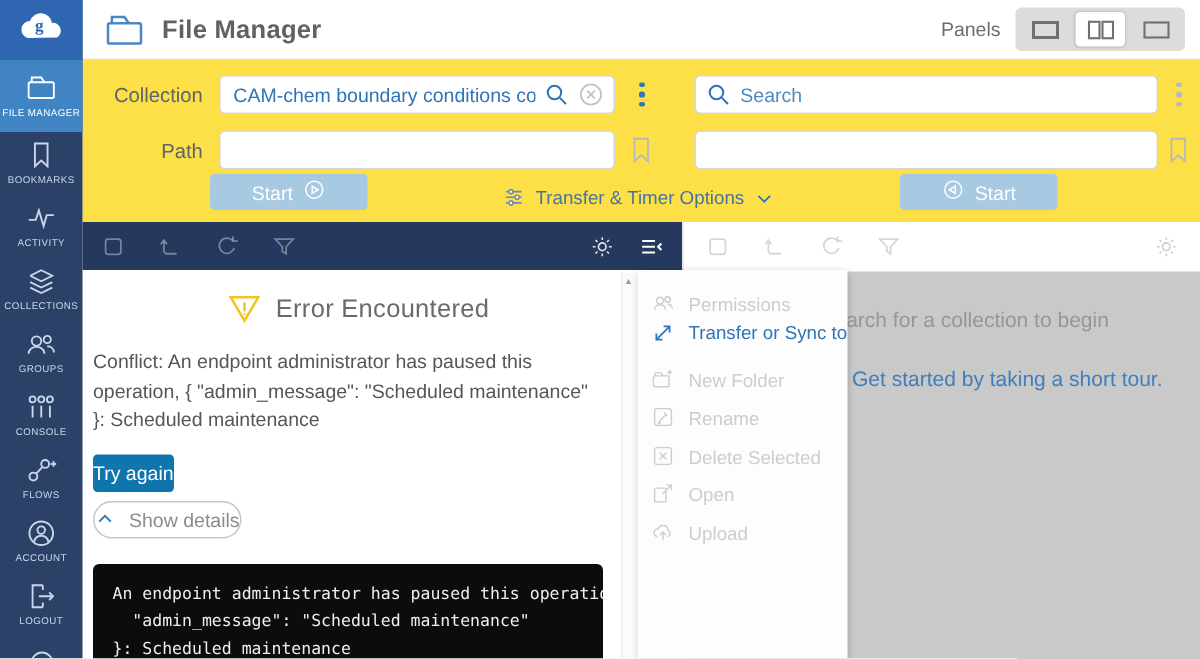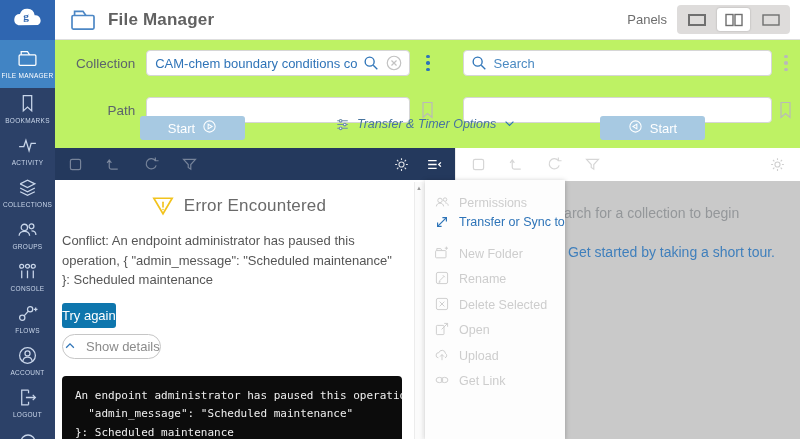--- a/index.html
+++ b/index.html
@@ -22,23 +22,23 @@
   .header .icon-folder-lg svg { width:26px; height:22px; color:#4c87c5; display:block; }
   .page-title { font-size:17px; color:#616161; margin-left:12px; letter-spacing:.2px; }
   .panels-zone { margin-left:auto; display:flex; align-items:center; margin-right:10px; }
   .panels-label { font-size:13px; color:#6d6d6d; margin-right:10px; }
   .panels-group { background:#dedcdb; border-radius:4px; padding:3px; display:flex; gap:4px; }
   .panels-btn { width:33px; height:23px; border-radius:3px; display:flex; align-items:center; justify-content:center; cursor:pointer; color:#6f6f6f; }
   .panels-btn.selected { background:#fff; box-shadow:0 0 2px rgba(0,0,0,.25); }
   .panels-btn svg { width:20px; height:14px; display:block; }
 
   
-  .form-zone { position:absolute; left:55px; top:40px; width:745px; height:108px; background:#bef264; }
+  .form-zone { position:absolute; left:55px; top:40px; width:745px; height:108px; background:#fde047; }
   .frow { position:absolute; left:0; width:745px; height:26px; display:flex; align-items:center; }
-  .frow.r1 { top:10px; } .frow.r2 { top:57px; }
+  .frow.r1 { top:10px; } .frow.r2 { top:47px; }
   .flabel { width:93px; text-align:right; padding-right:11px; font-size:13.5px; color:#5c646c; }
   .input-wrap { position:relative; height:26px; }
   .input-wrap.left { width:270px; }
   .input-wrap.right { width:316px; margin-left:17px; }
   .ui-input { width:100%; height:26px; border:1px solid #d6d6d6; border-radius:4px; font-family:"Liberation Sans",sans-serif; font-size:13px; color:#2f74b8; padding:0 8px; outline:none; background:#fff; }
   .ui-input::placeholder { color:#4b8ac2; opacity:1; }
   .ui-input.with-right-icons { padding-right:52px; }
   .ui-input.with-search { padding-left:30px; }
   .in-icon { position:absolute; top:4px; width:18px; height:18px; }
   .in-icon svg { width:18px; height:18px; display:block; }
@@ -51,21 +51,21 @@
   .dots i { width:3.5px; height:3.5px; border-radius:50%; background:#2e74b8; }
   .dots.gray i { background:#b9b9b9; }
   .bk-icon { color:#b9b9b9; cursor:pointer; }
   .bk-icon svg { width:15px; height:18px; display:block; }
 
   .frow.r3 { top:76px; height:24px; }
   .start-btn { position:absolute; top:0; width:105px; height:24px; background:#a7c9e2; border:none; border-radius:3px; color:#fff; font-size:13px; font-family:"Liberation Sans",sans-serif; display:flex; align-items:center; justify-content:center; gap:7px; cursor:pointer; }
   .start-btn svg { width:15px; height:15px; }
   .start-left { left:85px; }
   .start-right { left:545px; }
-  .ttopts { position:absolute; left:280px; top:1px; height:22px; display:flex; align-items:flex-start; gap:7px; cursor:pointer;font-style:italic; }
+  .ttopts { position:absolute; left:280px; top:1px; height:22px; display:flex; align-items:flex-end; gap:7px; cursor:pointer; }
   .ttopts .icon svg { width:15px; height:15px; color:#6d8bab; display:block; }
   .ttopts-label { font-size:12.5px; color:#47749f; }
   .ttopts .chev svg { width:13px; height:13px; color:#2e74b8; display:block; }
 
   
   .panels { position:absolute; left:55px; top:148px; width:745px; bottom:0; }
 
   .left-panel { position:absolute; left:0; top:0; width:400px; bottom:0; background:#fff; }
   .ltoolbar { height:32px; background:#24395d; display:flex; align-items:center; padding:0 12px; }
   .tb-icons { display:flex; gap:21px; color:rgba(255,255,255,.38); }
@@ -517,25 +517,16 @@
         </div>
         <div class="menu-item disabled">
           <span class="icon">
             <svg viewBox="0 0 20 20" fill="none" stroke="currentColor" stroke-width="1.2">
               <path d="M5.5 13.5 a3.2 3.2 0 1 1 .6 -6.4 a4.2 4.2 0 0 1 8.2 1 a2.9 2.9 0 0 1 -.6 5.4"></path>
               <path d="M10 16.5 v-7 M7.5 12 L10 9.5 l2.5 2.5"></path>
             </svg>
           </span>
           <span>Upload</span>
         </div>
-        <div class="menu-item disabled">
-          <span class="icon">
-            <svg viewBox="0 0 20 20" fill="none" stroke="currentColor" stroke-width="1.2">
-              <ellipse cx="6.8" cy="10" rx="4.2" ry="3.3"></ellipse>
-              <ellipse cx="13.2" cy="10" rx="4.2" ry="3.3"></ellipse>
-            </svg>
-          </span>
-          <span>Get Link</span>
-        </div>
       </div>
   </div>
 
 </div>
 
 </body></html>

